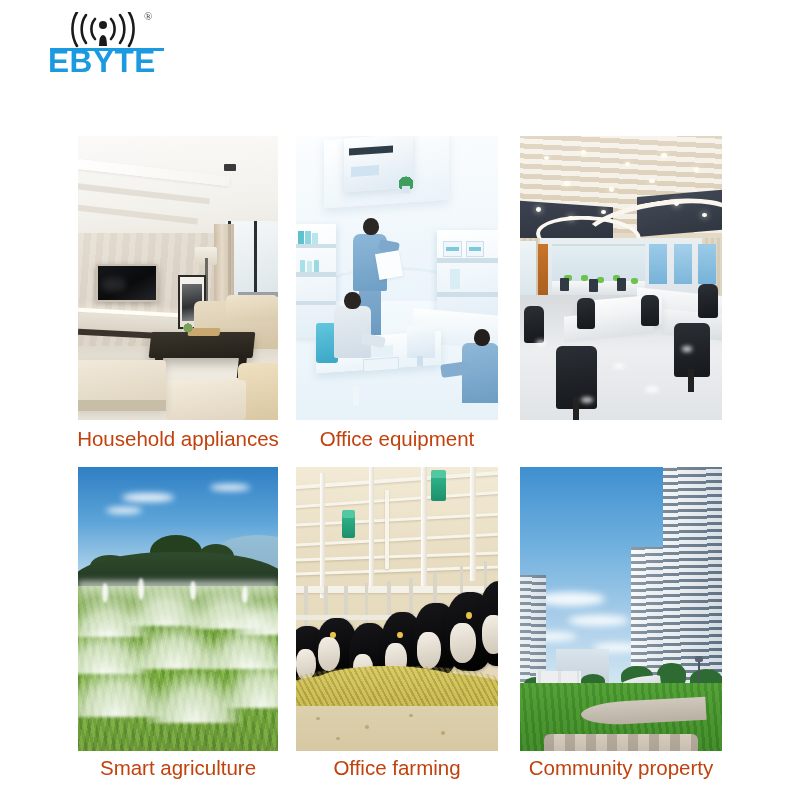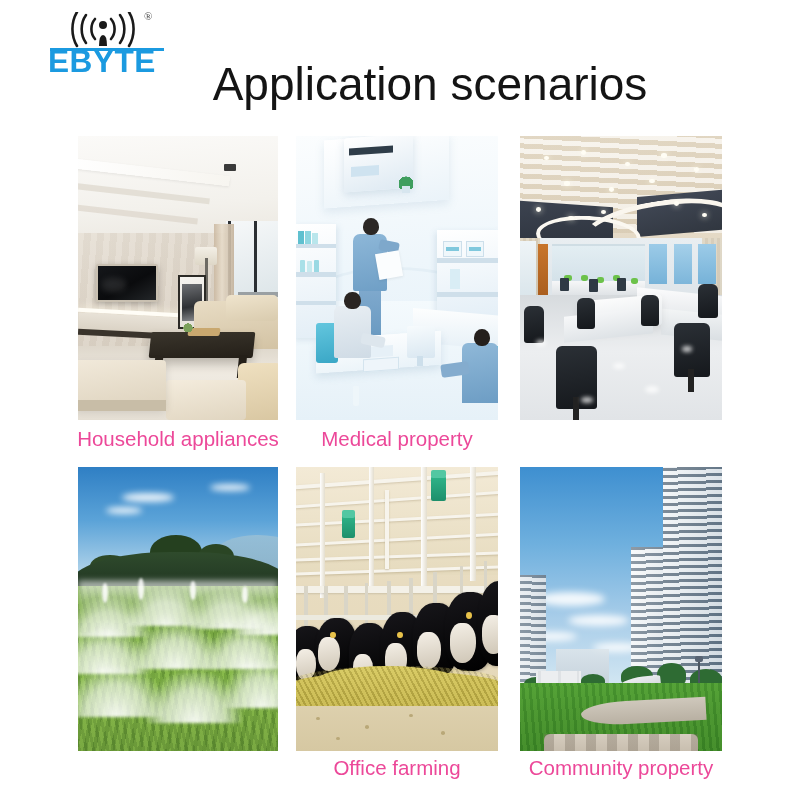--- a/index.html
+++ b/index.html
@@ -51,21 +51,21 @@
   .thumb {
     position: absolute; left: 0; top: 0;
     width: 200px; height: 284px;
     overflow: hidden;
     background: #e8e8e8;
   }
   .caption {
     position: absolute; left: 50%; transform: translateX(-50%);
     white-space: nowrap;
     font-size: 20.5px; line-height: 26px;
-    color: #ec4899;
+    color: #c2410c;
     font-weight: 400;
   }
 
   
   #cell-0 { left: 78px;  top: 136px; width: 200px; height: 284px; }
   #cell-1 { left: 296px; top: 136px; width: 202px; height: 284px; }
   #cell-2 { left: 520px; top: 136px; width: 202px; height: 284px; }
   
   #cell-3 { left: 78px;  top: 467px; width: 200px; height: 284px; }
   #cell-4 { left: 296px; top: 467px; width: 202px; height: 284px; }
@@ -283,21 +283,20 @@
           <path d="M75 0 a26 30 0 0 1 0 34"></path>
         </g>
         <circle cx="49" cy="13" r="4" fill="#1a1a1a"></circle>
         <path d="M45 34 q0 -11 4 -11 q4 0 4 11 z" fill="#1a1a1a"></path>
       </svg>
       <span class="logo-reg">®</span>
       <div class="logo-rule"></div>
       <div class="logo-text">EBYTE</div>
     </div>
 
-    <div class="title">Application scenarios</div>
   </div>
 
   <div class="grid">
 
     <div class="cell" id="cell-0">
       <div class="thumb">
         <div class="scene">
           <div class="l lr-ceil"></div>
           <div class="l lr-strip1"></div>
           <div class="l lr-strip2"></div>
@@ -384,21 +383,21 @@
           <div class="l md-n2b"></div>
           <div class="l md-n2h"></div>
           <div class="l md-n2a"></div>
           <div class="l md-chair3"></div>
           <div class="l md-n3b"></div>
           <div class="l md-n3h"></div>
           <div class="l md-n3a"></div>
           <div class="l md-bottle"></div>
         </div>
       </div>
-      <div class="caption">Medical property</div>
+      <div class="caption">Office equipment</div>
     </div>
 
     <div class="cell" id="cell-2">
       <div class="thumb">
         <div class="scene">
           <div class="l of-ceil"></div>
           <div class="l of-slats"></div>
           <div class="l of-darkc"></div>
           <div class="l of-darkc2"></div>
           <div class="l of-curve"></div>
@@ -481,20 +480,21 @@
           <div class="l ag-spray" style="left:62%;  top:56%; width:44%; height:15%;"></div>
           <div class="l ag-spray" style="left:-6%;  top:70%; width:50%; height:18%;"></div>
           <div class="l ag-spray" style="left:34%;  top:72%; width:48%; height:18%;"></div>
           <div class="l ag-spray" style="left:72%;  top:68%; width:40%; height:17%;"></div>
           <div class="l ag-jet" style="left:12%; top:41%; width:3%; height:7%;"></div>
           <div class="l ag-jet" style="left:30%; top:39%; width:3%; height:8%;"></div>
           <div class="l ag-jet" style="left:56%; top:40%; width:3%; height:7%;"></div>
           <div class="l ag-jet" style="left:82%; top:42%; width:3%; height:6%;"></div>
         </div>
       </div>
+      <div class="caption">Smart agriculture</div>
     </div>
 
     <div class="cell" id="cell-4">
       <div class="thumb">
         <div class="scene">
           <div class="l fm-bg"></div>
           <div class="l fm-roof"></div>
           <div class="l fm-beam" style="left:-4%; top:4%;  width:110%; height:1.4%; transform:rotate(-4deg);"></div>
           <div class="l fm-beam" style="left:-4%; top:11%; width:110%; height:1.2%; transform:rotate(-4deg);"></div>
           <div class="l fm-beam" style="left:-4%; top:18%; width:110%; height:1.2%; transform:rotate(-3deg);"></div>

